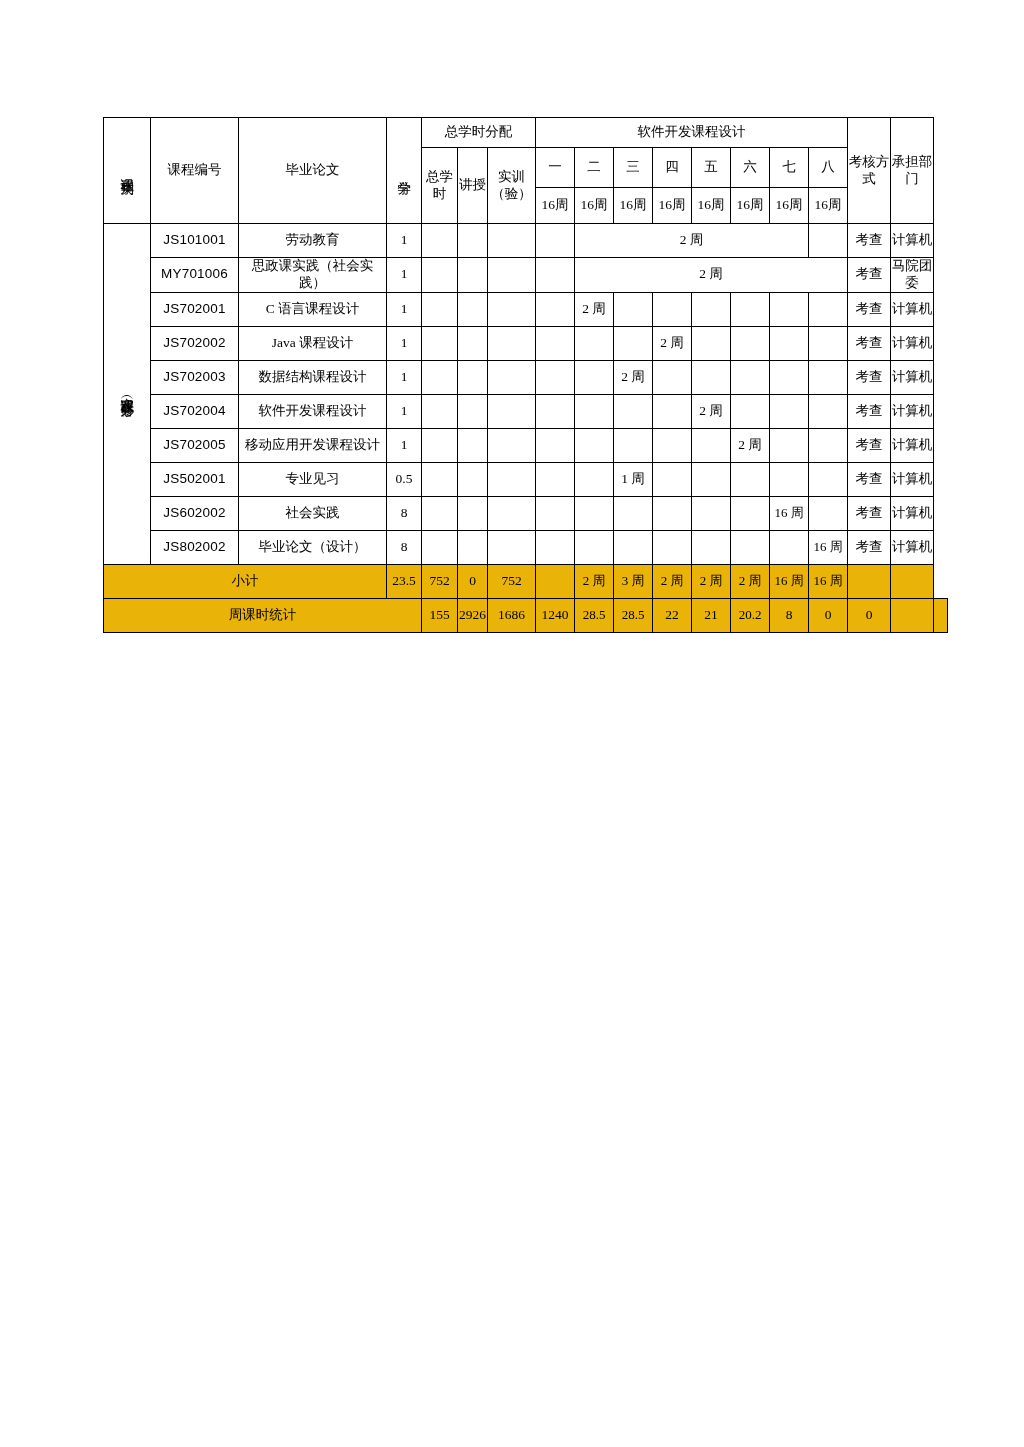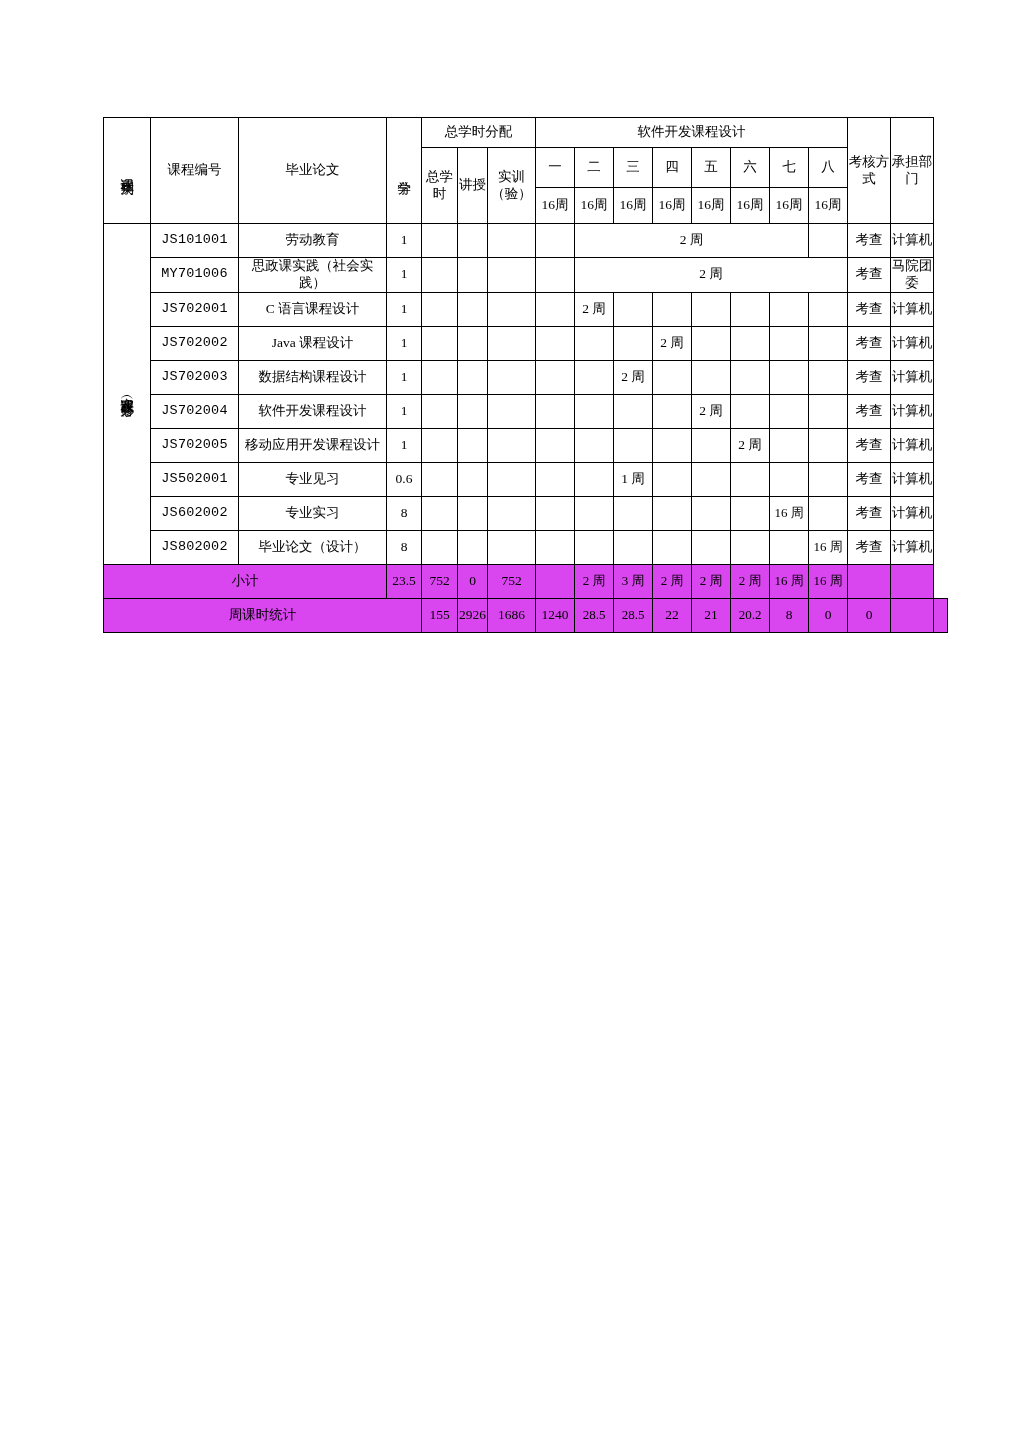--- a/index.html
+++ b/index.html
@@ -48,24 +48,24 @@
     display: inline-block;
     line-height: 1.15;
     padding: 2px 0;
   }
 
   td.l { text-align: left; padding-left: 5px; }
   .row-h { height: 34px; }
   .hdr-top { height: 30px; }
   .hdr-mid { height: 40px; font-family: Liberation Serif, serif; }
   .hdr-sub { height: 36px; }
-  .shaded { background: #d946ef; }
+  .shaded { background: #eab308; }
   .small { font-size: 13px; margin-top: 28px; }
   .twoline { line-height: 1.2; }
-  .code-txt { font-family: Liberation Mono, monospace; letter-spacing: 0.2px; }
+  .code-txt { font-family: Liberation Sans, sans-serif; letter-spacing: 0.2px; }
 </style>
 </head>
 <body>
 
 <div class="page">
 
   <table class="curriculum">
     <colgroup>
       <col class="cat-col" style="width:47px">
       <col style="width:88px">
@@ -241,39 +241,39 @@
         <td>2 周</td>
         <td></td>
         <td></td>
         <td>考查</td>
         <td>计算机</td>
       </tr>
 
       <tr class="row-h">
         <td class="l code-txt">JS502001</td>
         <td class="l">专业见习</td>
-        <td>0.6</td>
+        <td>0.5</td>
         <td></td>
         <td></td>
         <td></td>
         <td></td>
         <td></td>
         <td>1 周</td>
         <td></td>
         <td></td>
         <td></td>
         <td></td>
         <td></td>
         <td>考查</td>
         <td>计算机</td>
       </tr>
 
       <tr class="row-h">
         <td class="l code-txt">JS602002</td>
-        <td class="l">专业实习</td>
+        <td class="l">社会实践</td>
         <td>8</td>
         <td></td>
         <td></td>
         <td></td>
         <td></td>
         <td></td>
         <td></td>
         <td></td>
         <td></td>
         <td></td>

